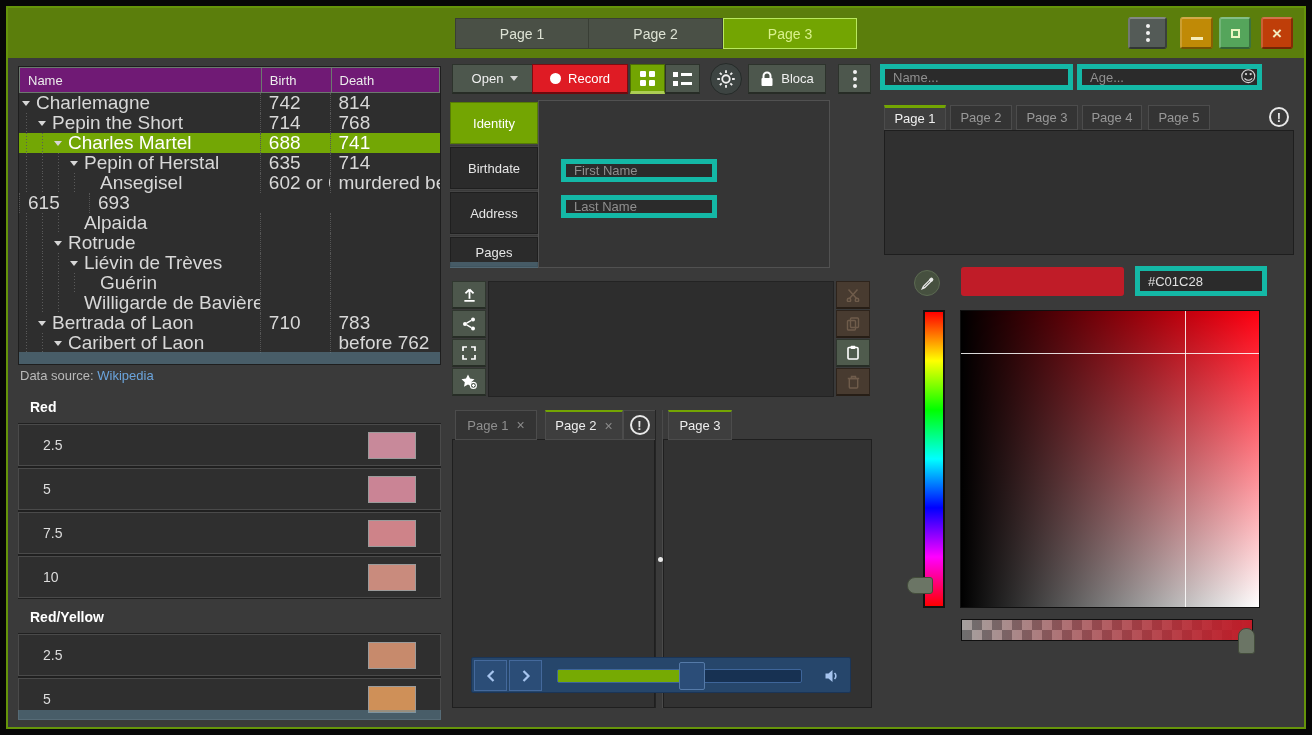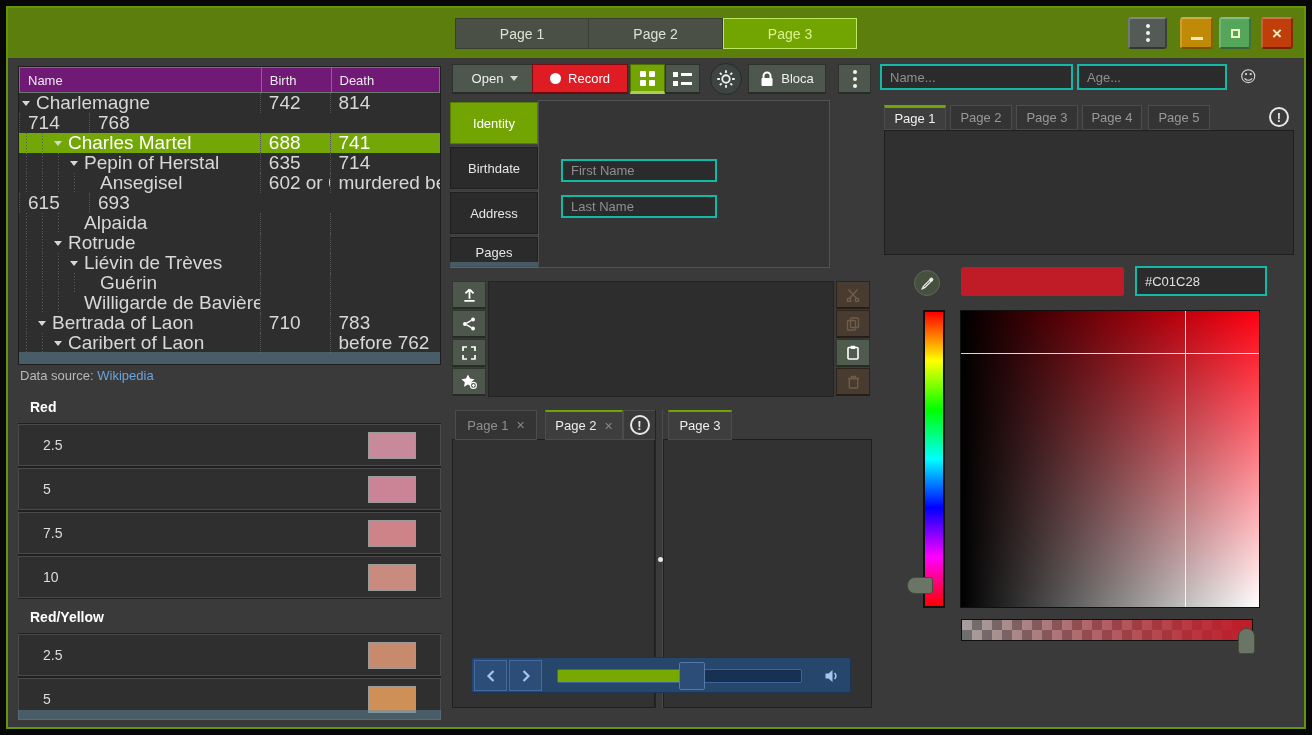--- a/index.html
+++ b/index.html
@@ -22,21 +22,21 @@
     border-bottom:2px solid rgba(0,0,0,.4); border-right:2px solid rgba(0,0,0,.3); }
   .kdots { display:flex; flex-direction:column; gap:3px; }
   .kdots i { width:4px; height:4px; border-radius:50%; background:#f2f2f2; }
   .mini-bar { width:12px; height:3px; background:#f5ecba; margin-top:10px; }
   .maxi-sq { width:9px; height:9px; border:2px solid #eaf5c0; }
   .close-x { color:#f3edc0; font-size:17px; font-weight:bold; line-height:1; }
 
   
   .btn { background:#4d574d; border:1px solid #2d332c; border-bottom:2px solid #272c26;
     color:#f0f0f0; font-size:13px; display:flex; align-items:center; justify-content:center; gap:7px; }
-  .entry { background:#2b2b2b; border:2px solid #14b8a6; color:#e0e0e0; font-size:13px;
+  .entry { background:#2b2b2b; border:5px solid #14b8a6; color:#e0e0e0; font-size:13px;
     padding:0 8px; font-family:"Liberation Sans", sans-serif; }
   .entry::placeholder { color:#8f8f8f; }
   .tri-d { width:0; height:0; border-left:4px solid transparent; border-right:4px solid transparent;
     border-top:5px solid #d6d6d6; display:inline-block; }
   .warn { width:20px; height:20px; border:2px solid #e8e8e8; border-radius:50%; color:#e8e8e8;
     font-size:13px; font-weight:bold; display:flex; align-items:center; justify-content:center; }
   .undershoot { position:absolute; left:0; right:0; bottom:0; background:rgba(98,140,162,.5); }
 
   
   #tree { left:10px; top:58px; width:423px; height:299px; background:#2e2e2e;
@@ -193,20 +193,27 @@
           <div class="tc c0">
             <span class="expander">
               <span class="tri-d"></span>
             </span>
             <span class="tlabel">Charlemagne</span>
           </div>
           <div class="tc c1">742</div>
           <div class="tc c2">814</div>
         </div>
         <div class="trow">
+          <div class="tc c0">
+            <span class="ind"></span>
+            <span class="expander">
+              <span class="tri-d"></span>
+            </span>
+            <span class="tlabel">Pepin the Short</span>
+          </div>
           <div class="tc c1">714</div>
           <div class="tc c2">768</div>
         </div>
         <div class="trow selected">
           <div class="tc c0">
             <span class="ind"></span>
             <span class="ind"></span>
             <span class="expander">
               <span class="tri-d"></span>
             </span>
@@ -534,21 +541,21 @@
       <div id="mfill" style="width: 55%;"></div>
       <div id="mhandle" style="left: calc(55% - 13px);"></div>
     </div>
     <svg class="abs" style="left:352px;top:10px;" width="16" height="16" viewBox="0 0 16 16">
       <polygon points="1.5,5.5 4.5,5.5 8.5,2 8.5,14 4.5,10.5 1.5,10.5" fill="#a6c4ee"></polygon>
       <path d="M10.5 5a4 4 0 0 1 0 6" stroke="#a6c4ee" stroke-width="1.6" fill="none"></path>
     </svg>
   </div>
 
   <input class="entry abs" style="left: 872px; top: 56px; width: 193px; height: 26px;" placeholder="Name...">
-  <input class="entry abs" style="left: 1069px; top: 56px; width: 150px; height: 26px;" placeholder="Age...">
+  <input class="entry abs" style="left: 1069px; top: 56px; width: 185px; height: 26px;" placeholder="Age...">
   <span class="abs" style="left:1232px;top:59px;font-size:16px;color:#d6d6d6;font-family:'DejaVu Sans',sans-serif;">☺</span>
 
   <div id="rp-tabsbar">
     <div class="ptab active" style="left:876px;width:62px;">Page 1</div>
     <div class="ptab" style="left:942px;width:62px;">Page 2</div>
     <div class="ptab" style="left:1008px;width:62px;">Page 3</div>
     <div class="ptab" style="left:1074px;width:60px;">Page 4</div>
     <div class="ptab" style="left:1140px;width:62px;">Page 5</div>
   </div>
   <span class="warn abs" style="left:1261px;top:99px;">!</span>

